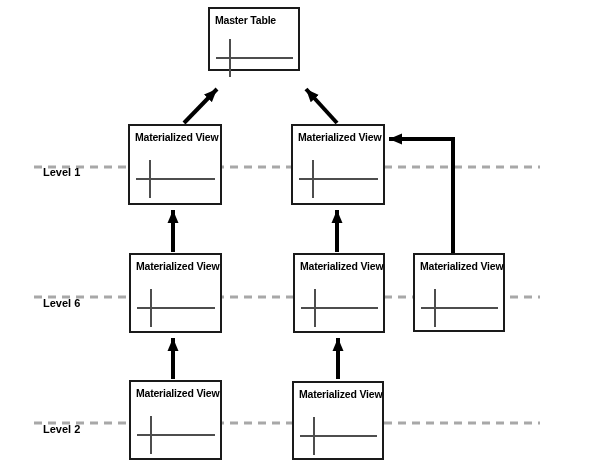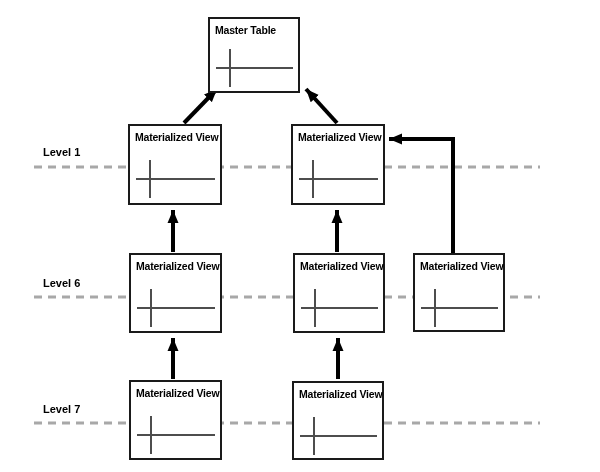--- a/index.html
+++ b/index.html
@@ -35,20 +35,21 @@
     stroke-width: 4;
     fill: none;
   }
   .level-label {
     position: absolute;
     left: 43px;
     font-size: 11px;
     font-weight: bold;
     color: var(--text);
     white-space: nowrap;
+    margin-top: 20px;
   }
   .node {
     position: absolute;
     box-sizing: border-box;
     background: var(--box-fill);
     border: 2px solid var(--box-border);
   }
   .node-label {
     position: absolute;
     left: 5px;
@@ -106,23 +107,23 @@
     <line class="arrow" x1="337" y1="123" x2="306" y2="89" marker-end="url(#ah)"></line>
     <line class="arrow" x1="173" y1="252" x2="173" y2="210" marker-end="url(#ah)"></line>
     <line class="arrow" x1="337" y1="252" x2="337" y2="210" marker-end="url(#ah)"></line>
     <polyline class="arrow" points="453,253 453,139 389,139" marker-end="url(#ah)"></polyline>
     <line class="arrow" x1="173" y1="379" x2="173" y2="338" marker-end="url(#ah)"></line>
     <line class="arrow" x1="338" y1="379" x2="338" y2="338" marker-end="url(#ah)"></line>
   </svg>
 
   <span class="level-label" style="top:146px">Level 1</span>
   <span class="level-label" style="top:277px">Level 6</span>
-  <span class="level-label" style="top:403px">Level 7</span>
+  <span class="level-label" style="top:403px">Level 2</span>
 
-  <div class="node node-master" style="left:208px;top:17px;width:92px;height:76px">
+  <div class="node node-master" style="left:208px;top:7px;width:92px;height:64px">
     <span class="node-label">Master Table</span>
     <span class="table-icon">
         <i class="h"></i>
         <i class="v"></i>
       </span>
   </div>
 
   <div class="node" style="left:128px;top:124px;width:94px;height:81px">
     <span class="node-label">Materialized View</span>
     <span class="table-icon">

